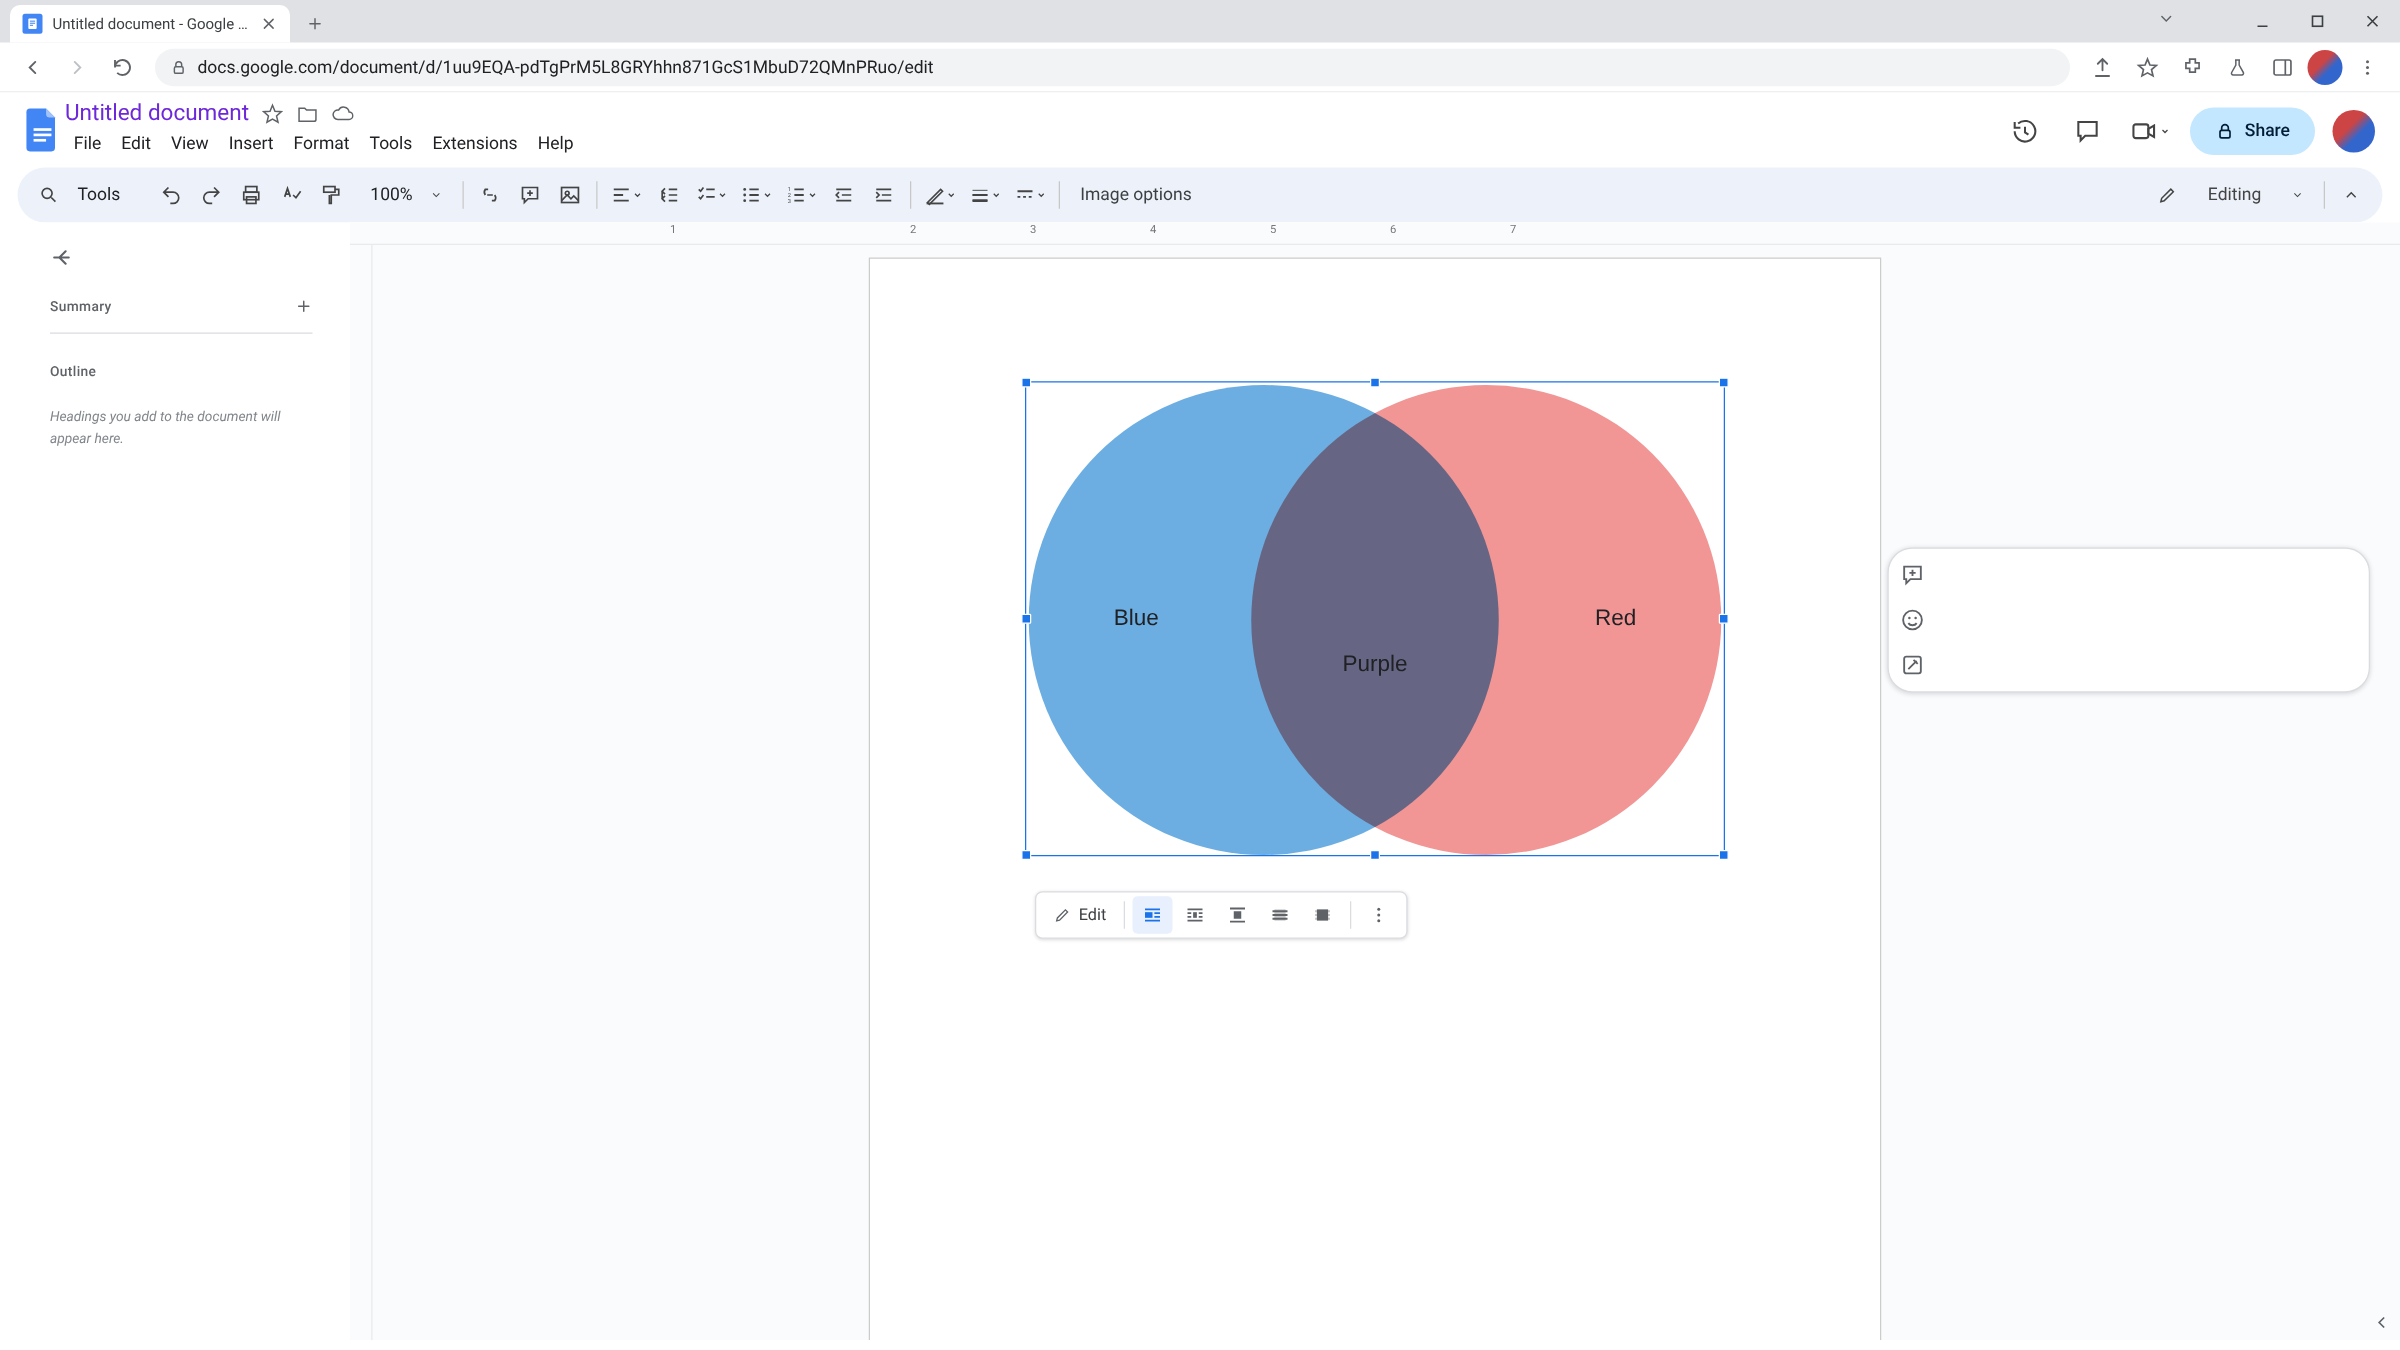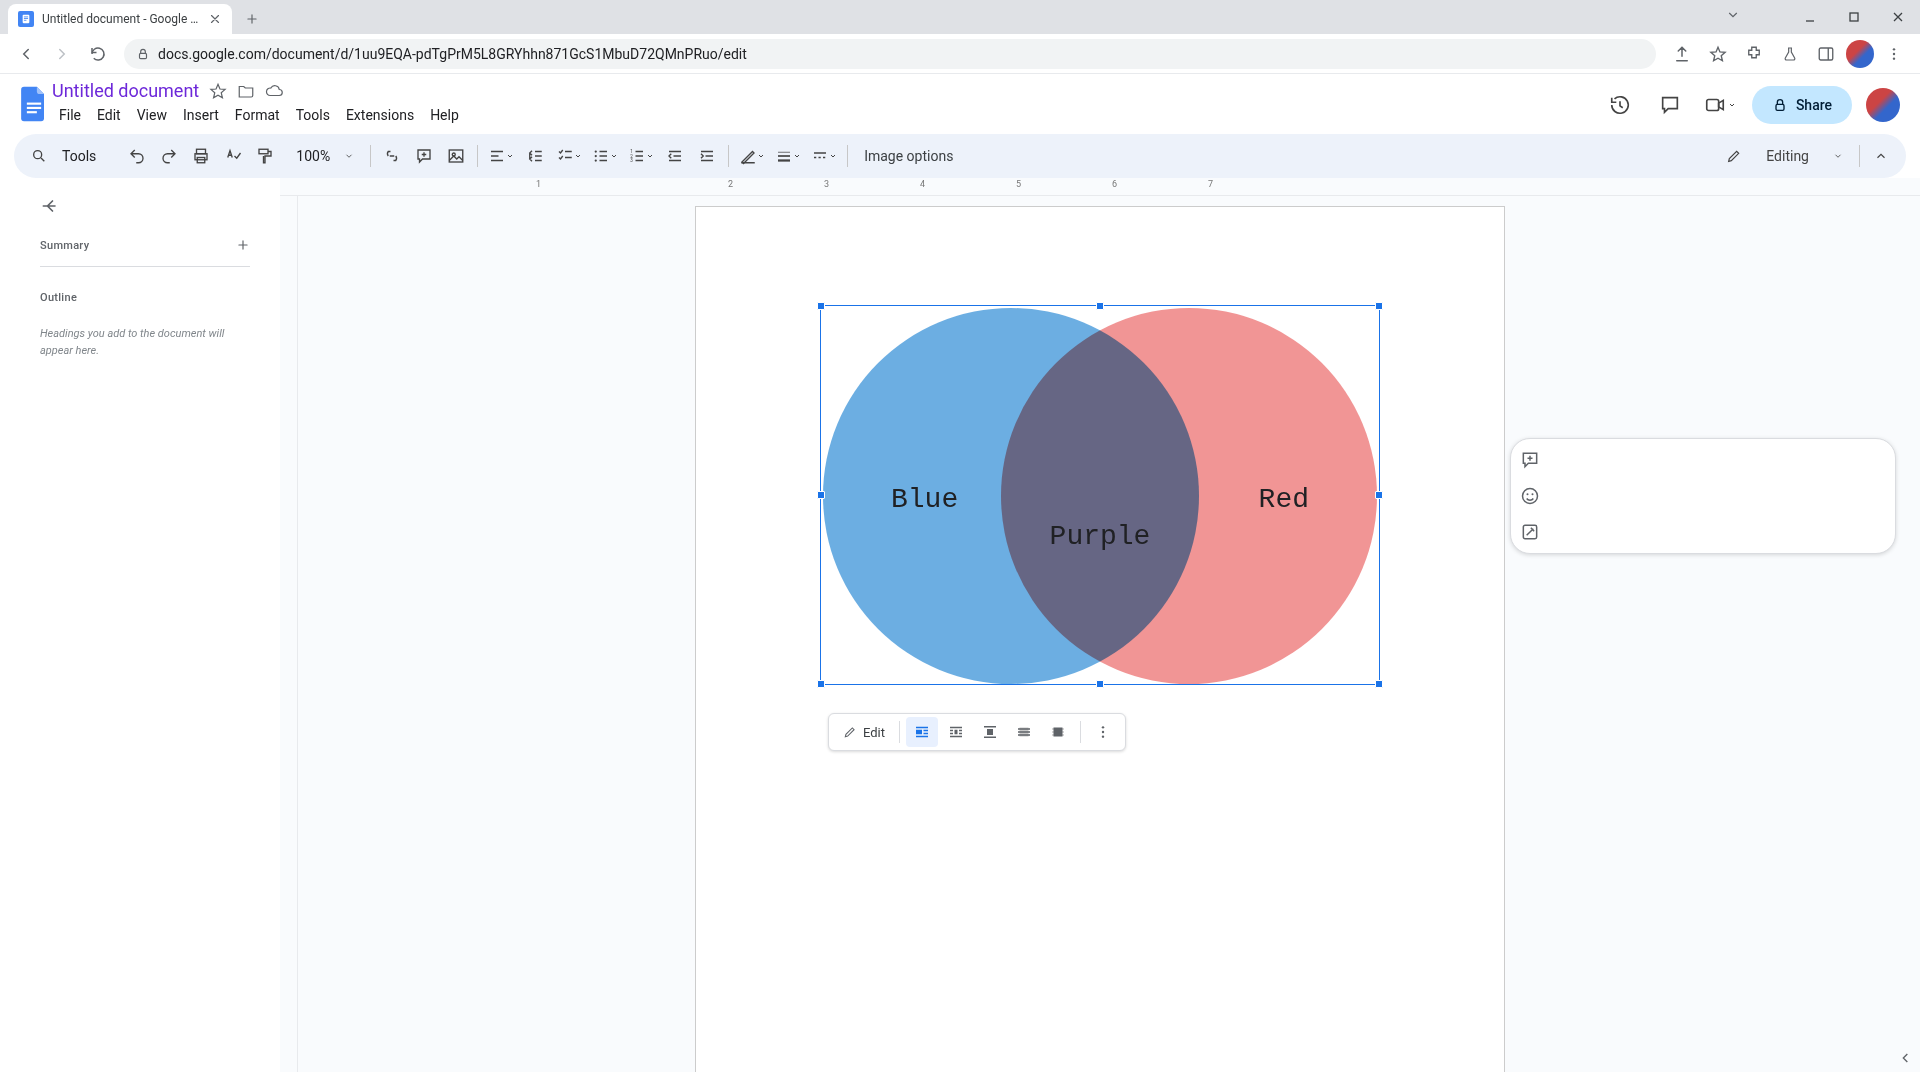--- a/index.html
+++ b/index.html
@@ -136,21 +136,21 @@
 .h-bl{left:-4px;bottom:-4px;} .h-br{right:-4px;bottom:-4px;}
 .h-tm{left:50%;top:-4px;transform:translateX(-50%);}
 .h-bm{left:50%;bottom:-4px;transform:translateX(-50%);}
 .h-ml{left:-4px;top:50%;transform:translateY(-50%);}
 .h-mr{right:-4px;top:50%;transform:translateY(-50%);}
 
 .venn{position:absolute;inset:0;}
 .circle{position:absolute;width:376px;height:376px;border-radius:50%;mix-blend-mode:multiply;}
 .c-blue{left:2px;top:2px;background:rgba(100,170,224,0.95);}
 .c-red{right:2px;top:2px;background:rgba(240,140,140,0.92);}
-.venn-label{position:absolute;font-family:Liberation Mono, monospace;font-size:28px;color:#202124;}
+.venn-label{position:absolute;font-family:Liberation Sans, sans-serif;font-size:18px;color:#202124;}
 .l-blue{left:70px;top:178px;}
 .l-red{right:70px;top:178px;}
 .l-purple{left:50%;top:183px;transform:translateX(-50%);margin-top:32px;}
 
 .img-toolbar{
   position:absolute;left:132px;top:506px;height:38px;background:#fff;
   border:1px solid #dadce0;border-radius:6px;box-shadow:0 1px 3px rgba(0,0,0,0.15);
   display:flex;align-items:center;padding:0 6px;gap:2px;
 }
 .it-btn{min-width:32px;height:30px;display:flex;align-items:center;justify-content:center;border-radius:4px;color:#5f6368;}

